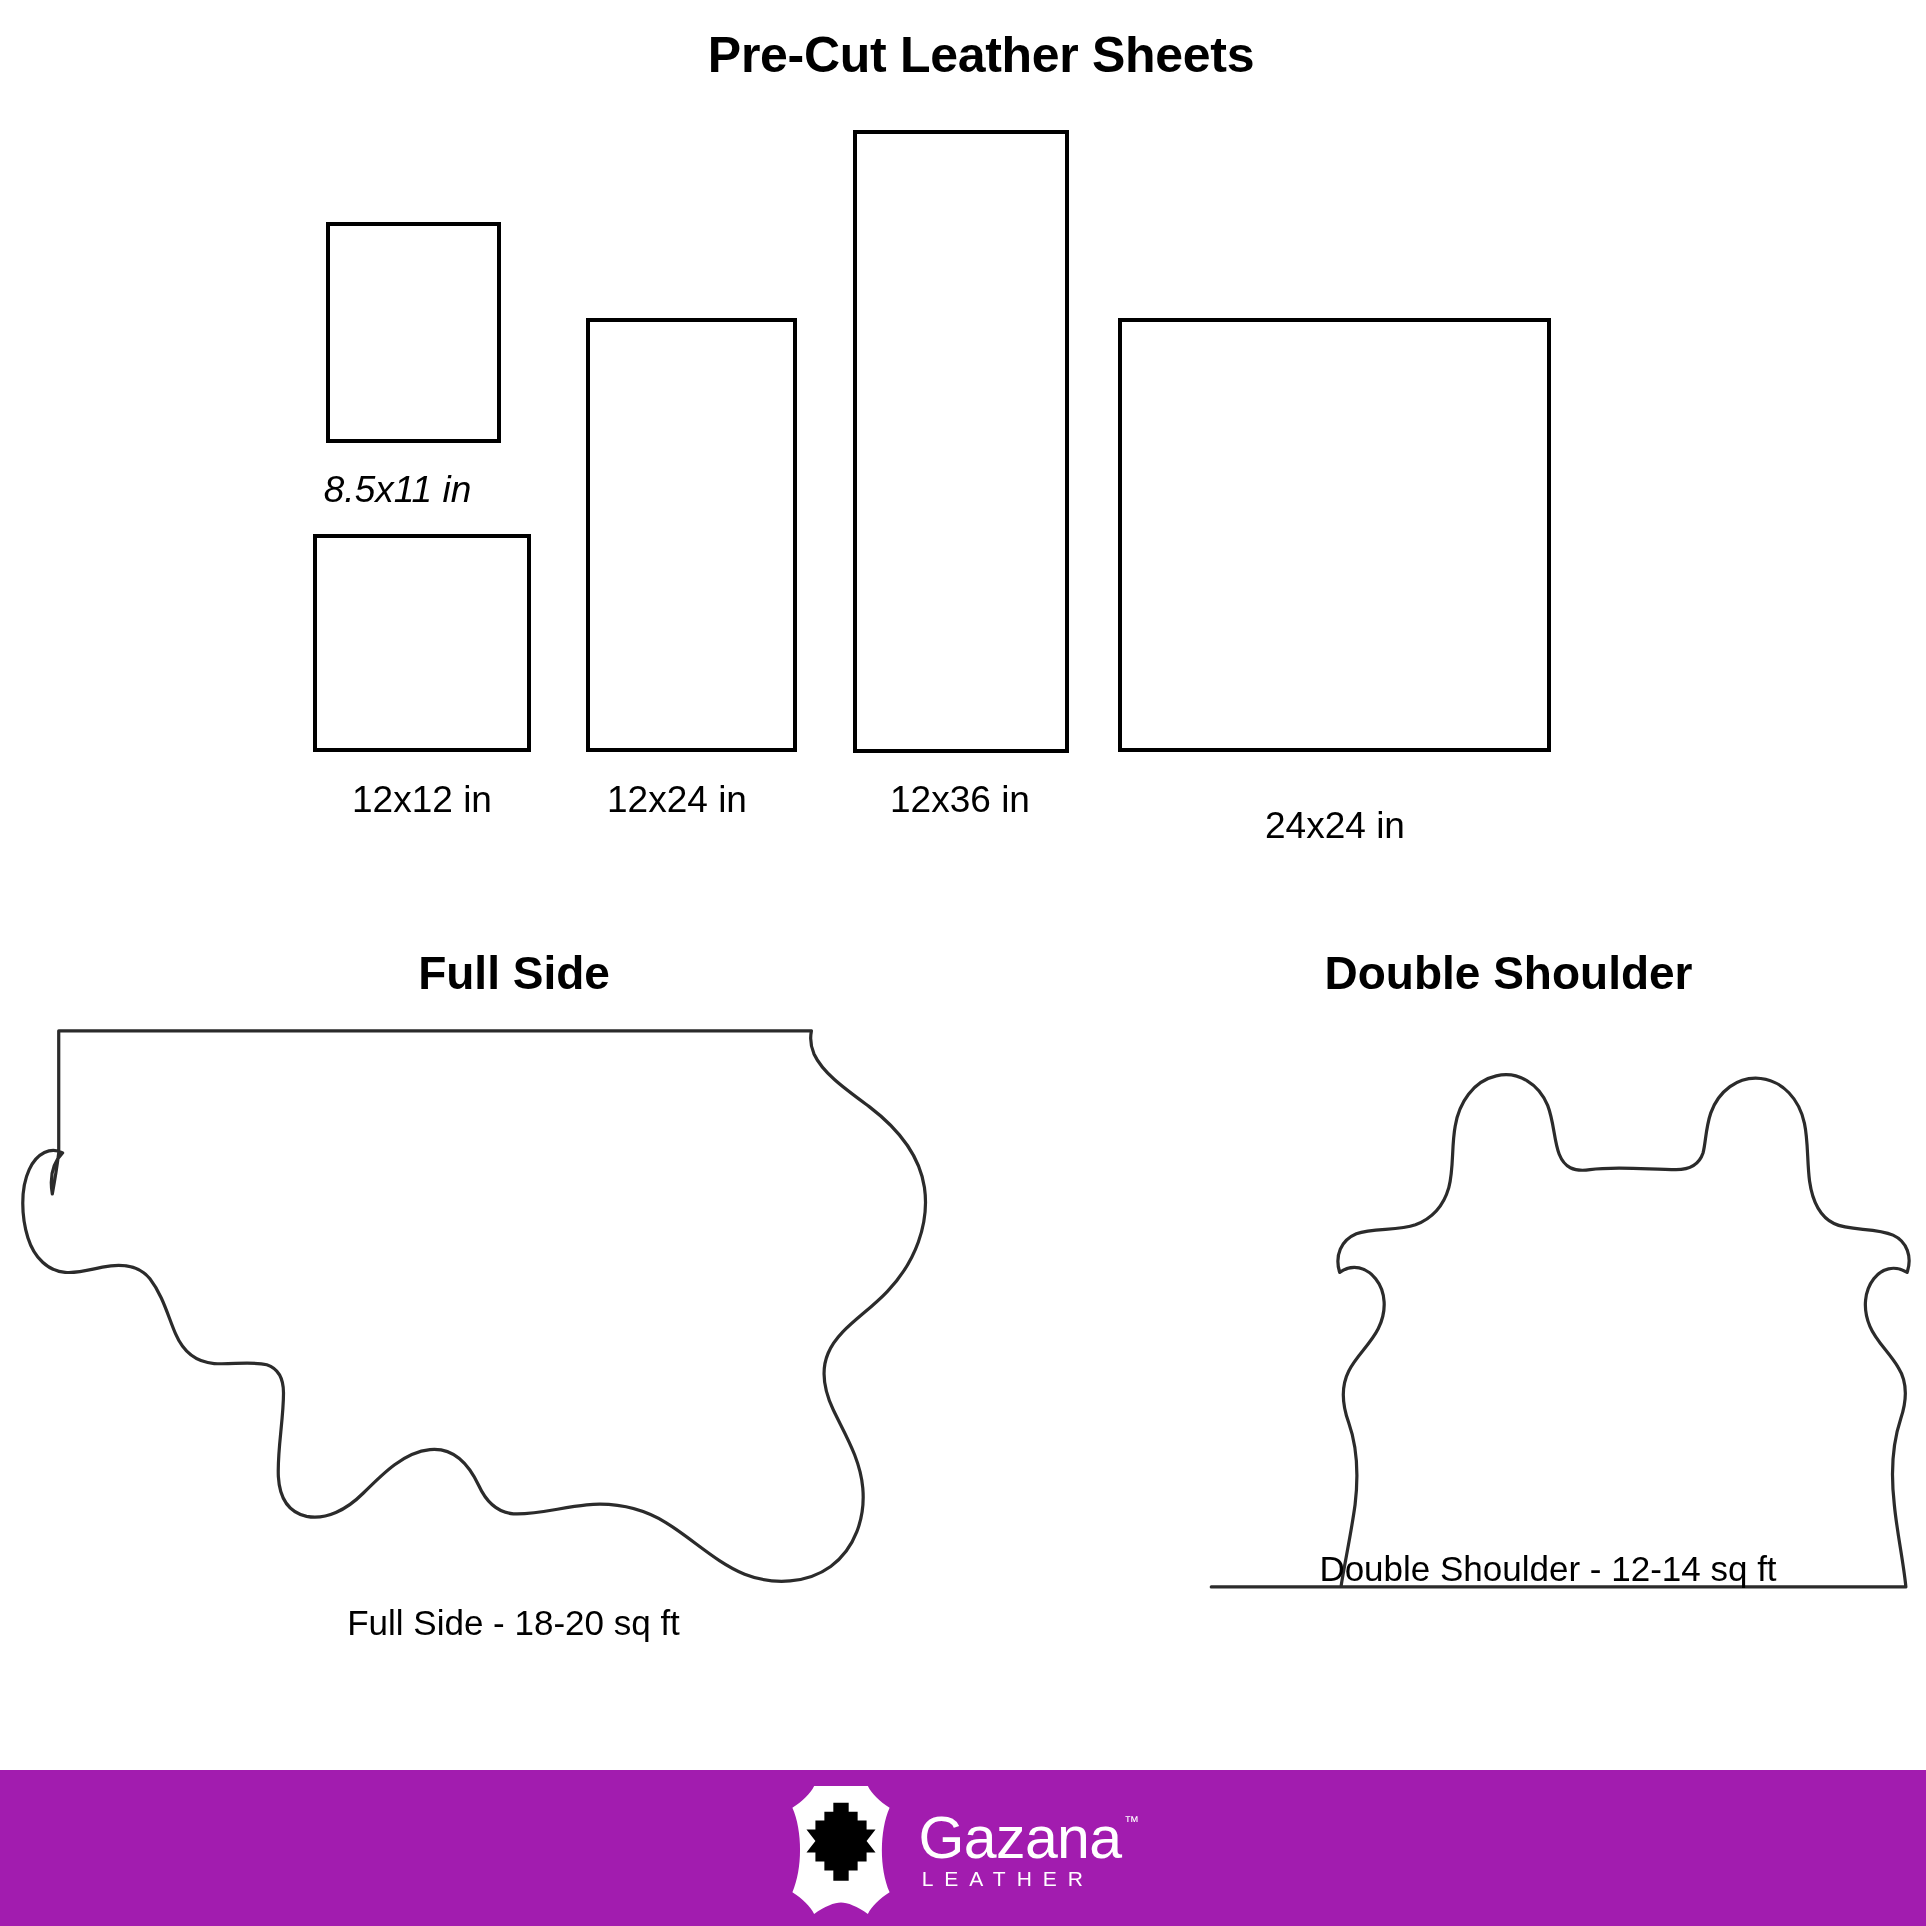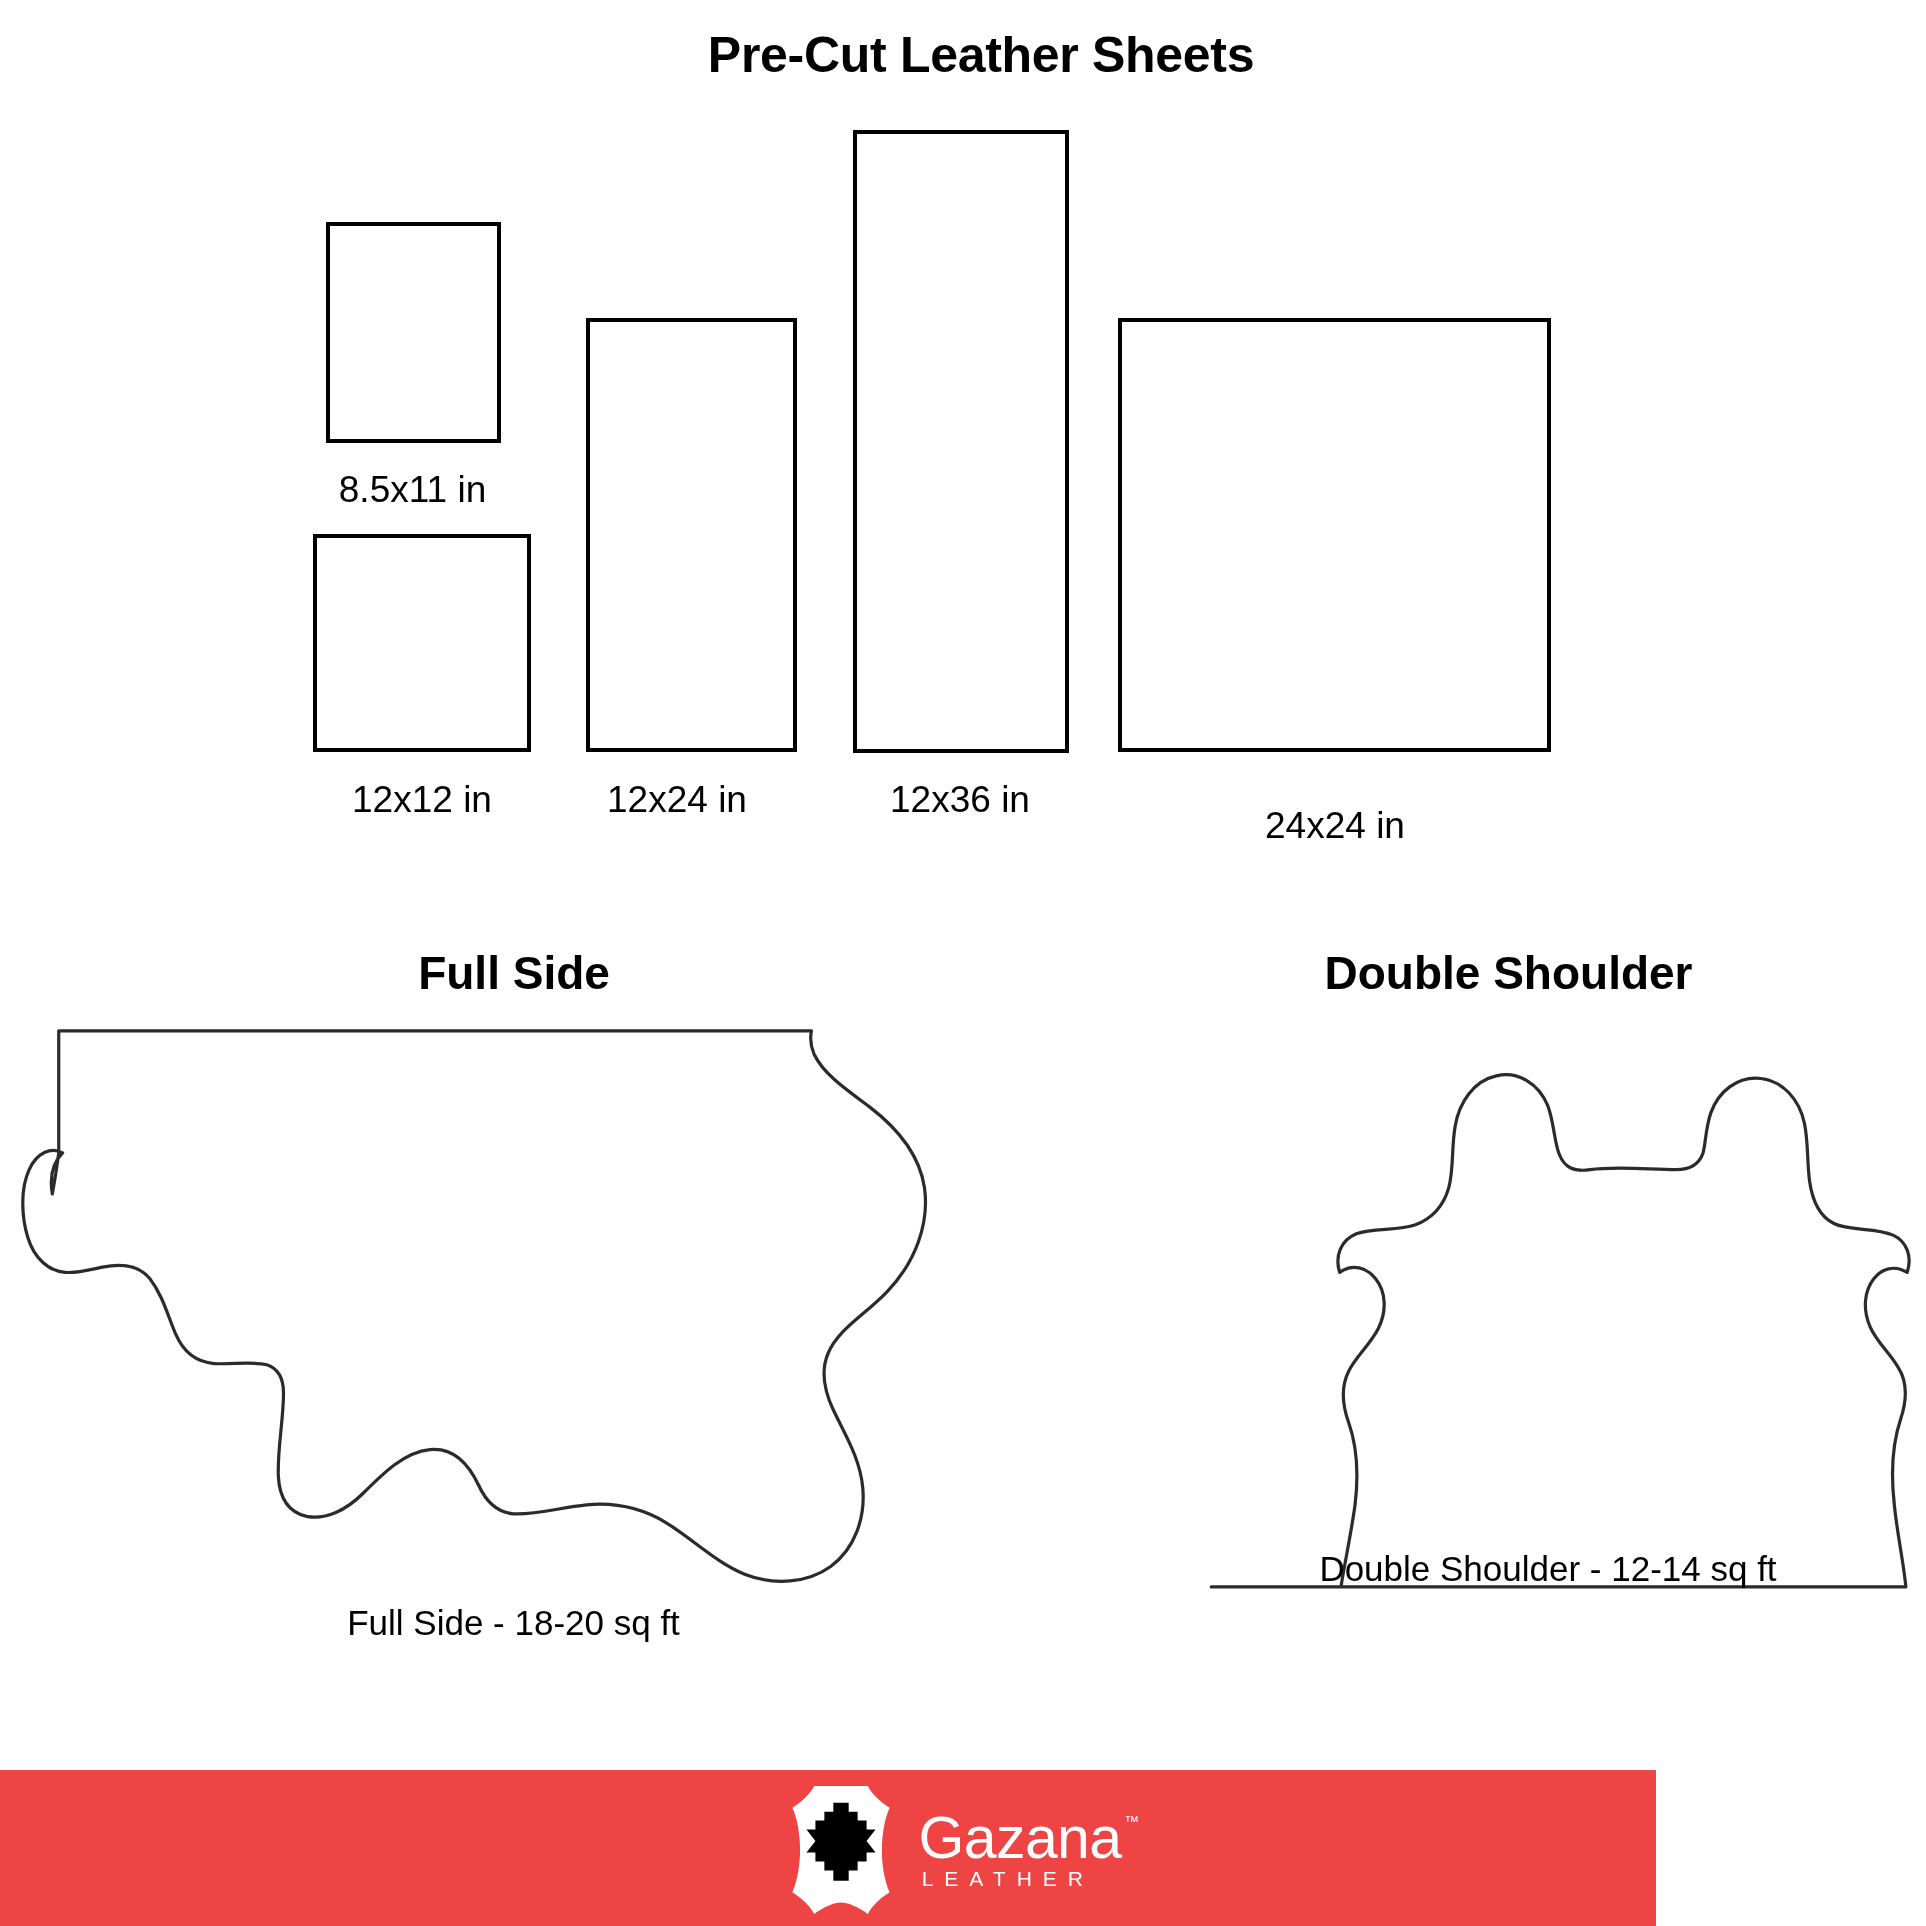--- a/index.html
+++ b/index.html
@@ -58,21 +58,21 @@
   .sheet-label {
     position: absolute;
     font-size: 37px;
     line-height: 1;
     text-align: center;
     white-space: nowrap;
   }
 
   
   #rect-85x11   { left: 326px;  top: 222px;  width: 175px;  height: 221px; }
-  #lbl-85x11    { left: 255px;  top: 471px;  width: 315px; }
+  #lbl-85x11    { left: 240px;  top: 471px;  width: 315px; font-style: italic; }
 
   #rect-12x12   { left: 313px;  top: 534px;  width: 218px;  height: 218px; }
   #lbl-12x12    { left: 268px;  top: 781px; width: 308px; }
 
   #rect-12x24   { left: 586px;  top: 318px;  width: 211px;  height: 434px; }
   #lbl-12x24    { left: 523px;  top: 781px; width: 308px; }
 
   #rect-12x36   { left: 853px; top: 130px;  width: 216px;  height: 623px; }
   #lbl-12x36    { left: 806px; top: 781px; width: 308px; }
 
@@ -95,23 +95,23 @@
     white-space: nowrap;
   }
   #cap-full-side    { left: 141px;  top: 1605px; width: 745px; }
   #cap-dbl-shoulder { left: 1169px; top: 1551px; width: 758px; }
 
   
   #footer {
     position: absolute;
     left: 0;
     top: 1770px;
-    width: 1656px;
+    width: 1926px;
     height: 156px;
-    background: #ef4444;
+    background: #a21caf;
   }
   #footer-inner {
     position: absolute;
     left: 0;
     top: 0;
     width: 1926px;
     height: 156px;
     display: flex;
     align-items: center;
     justify-content: center;

